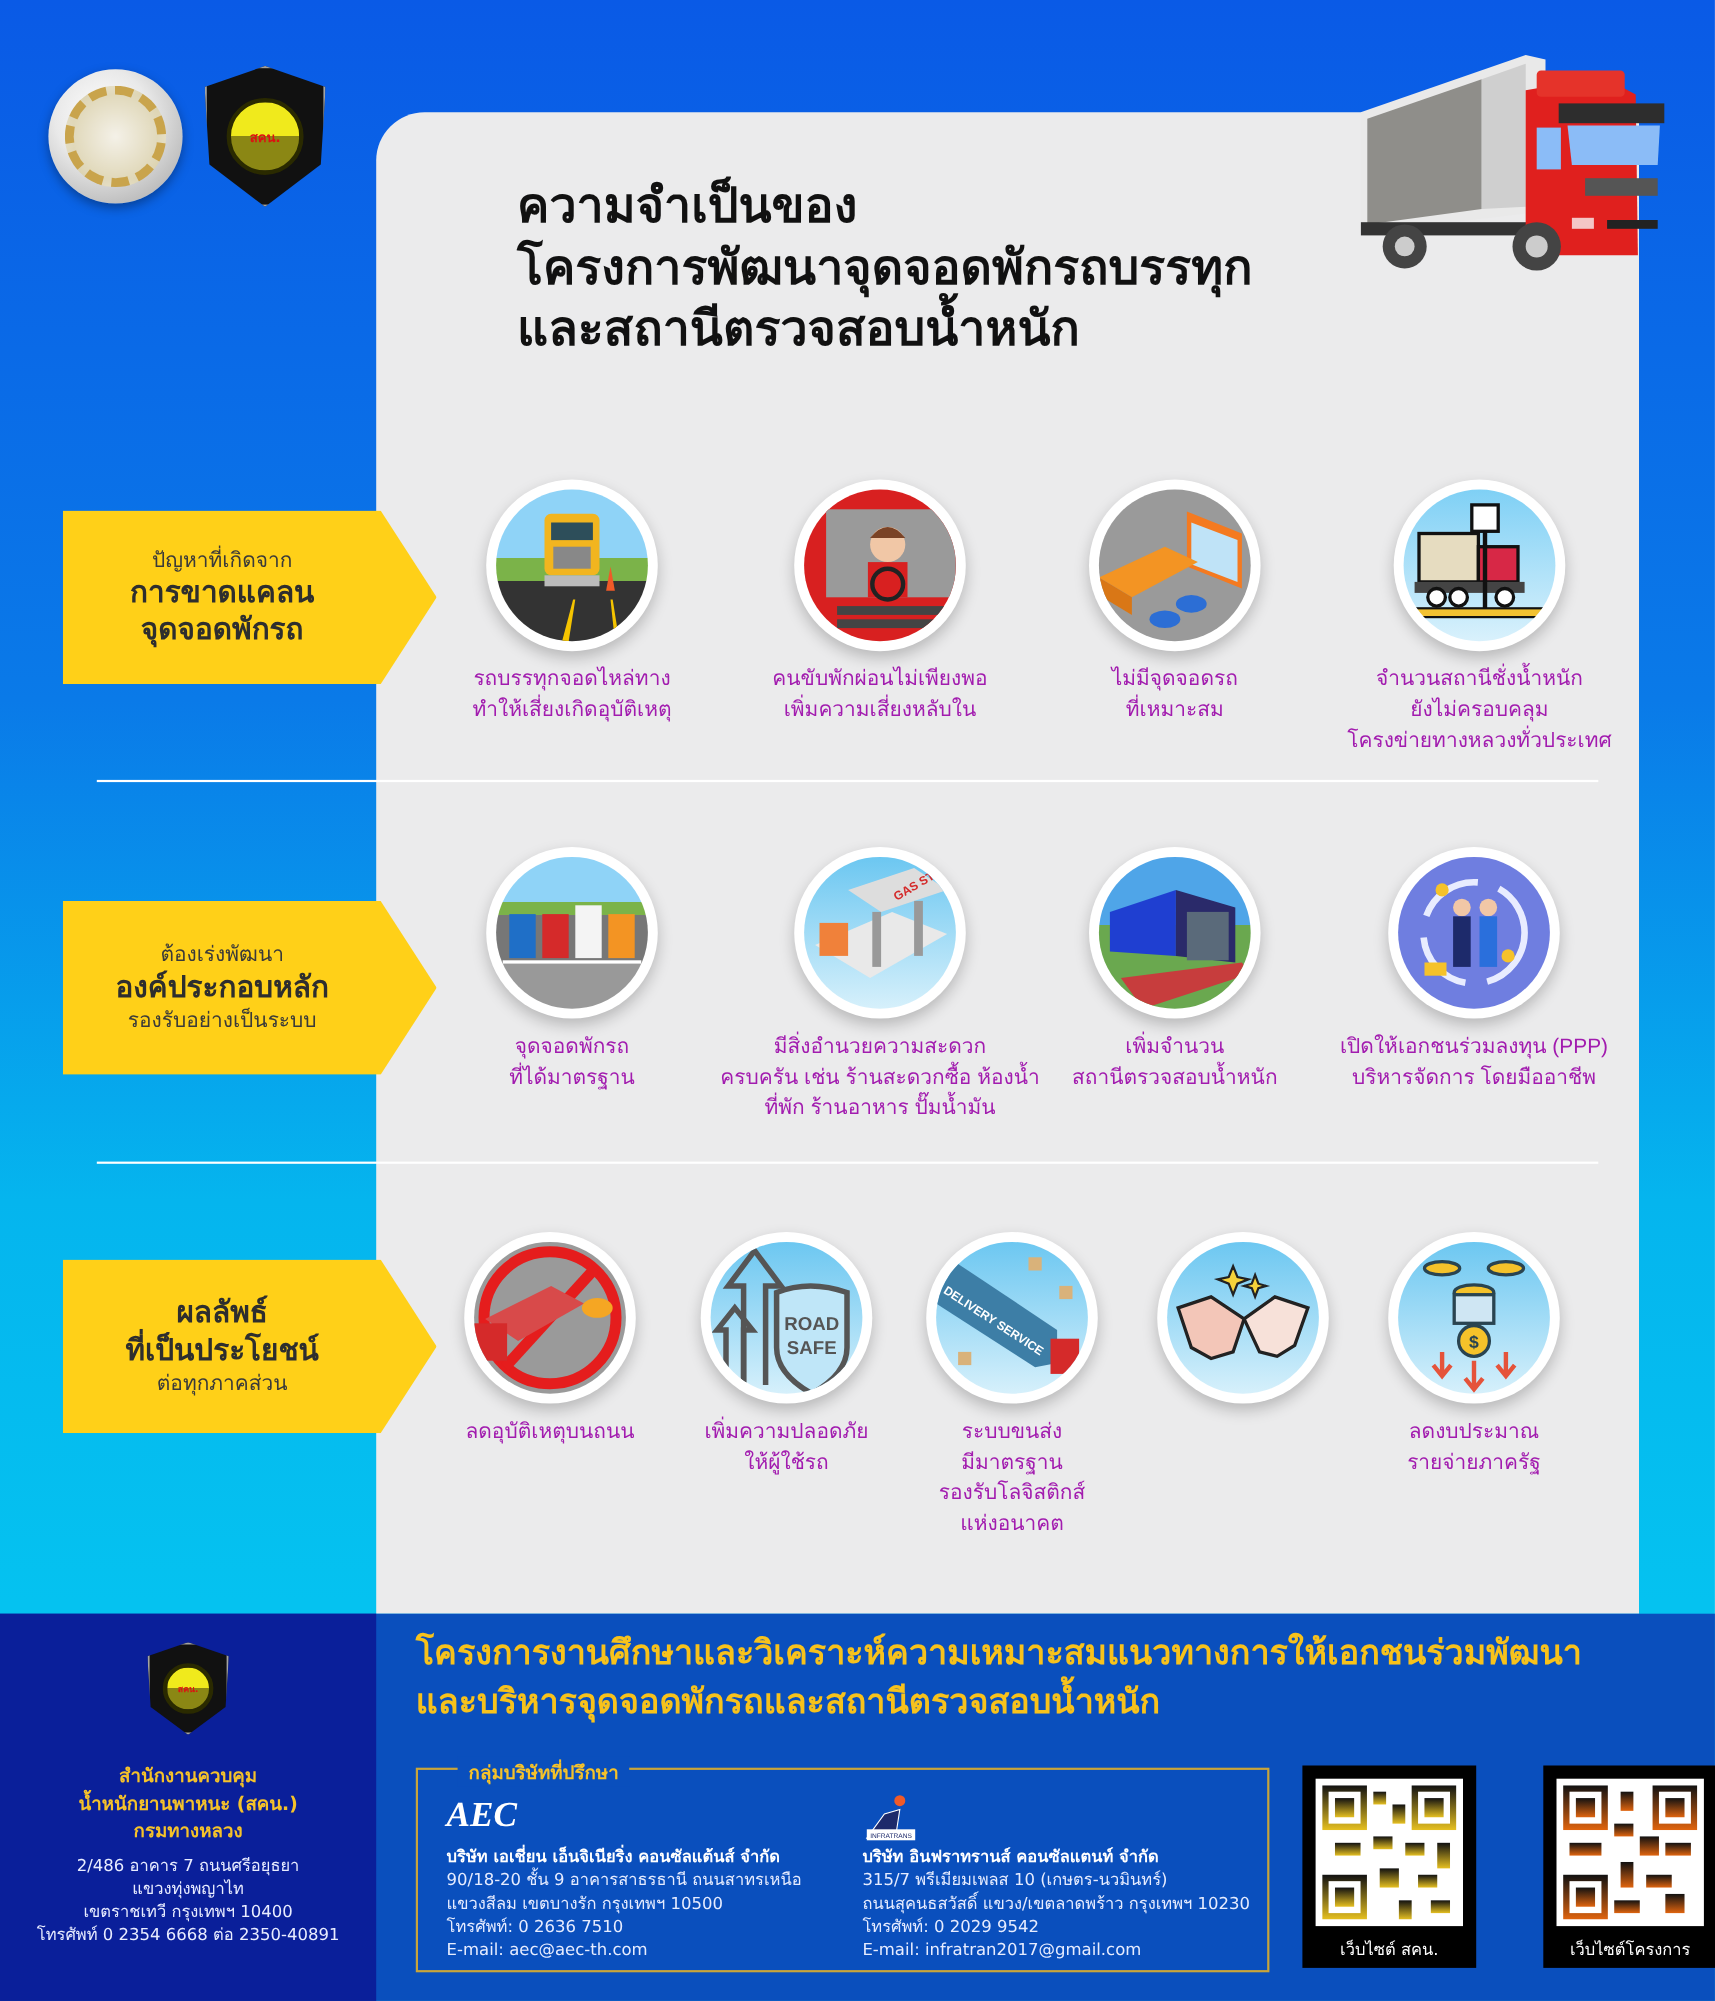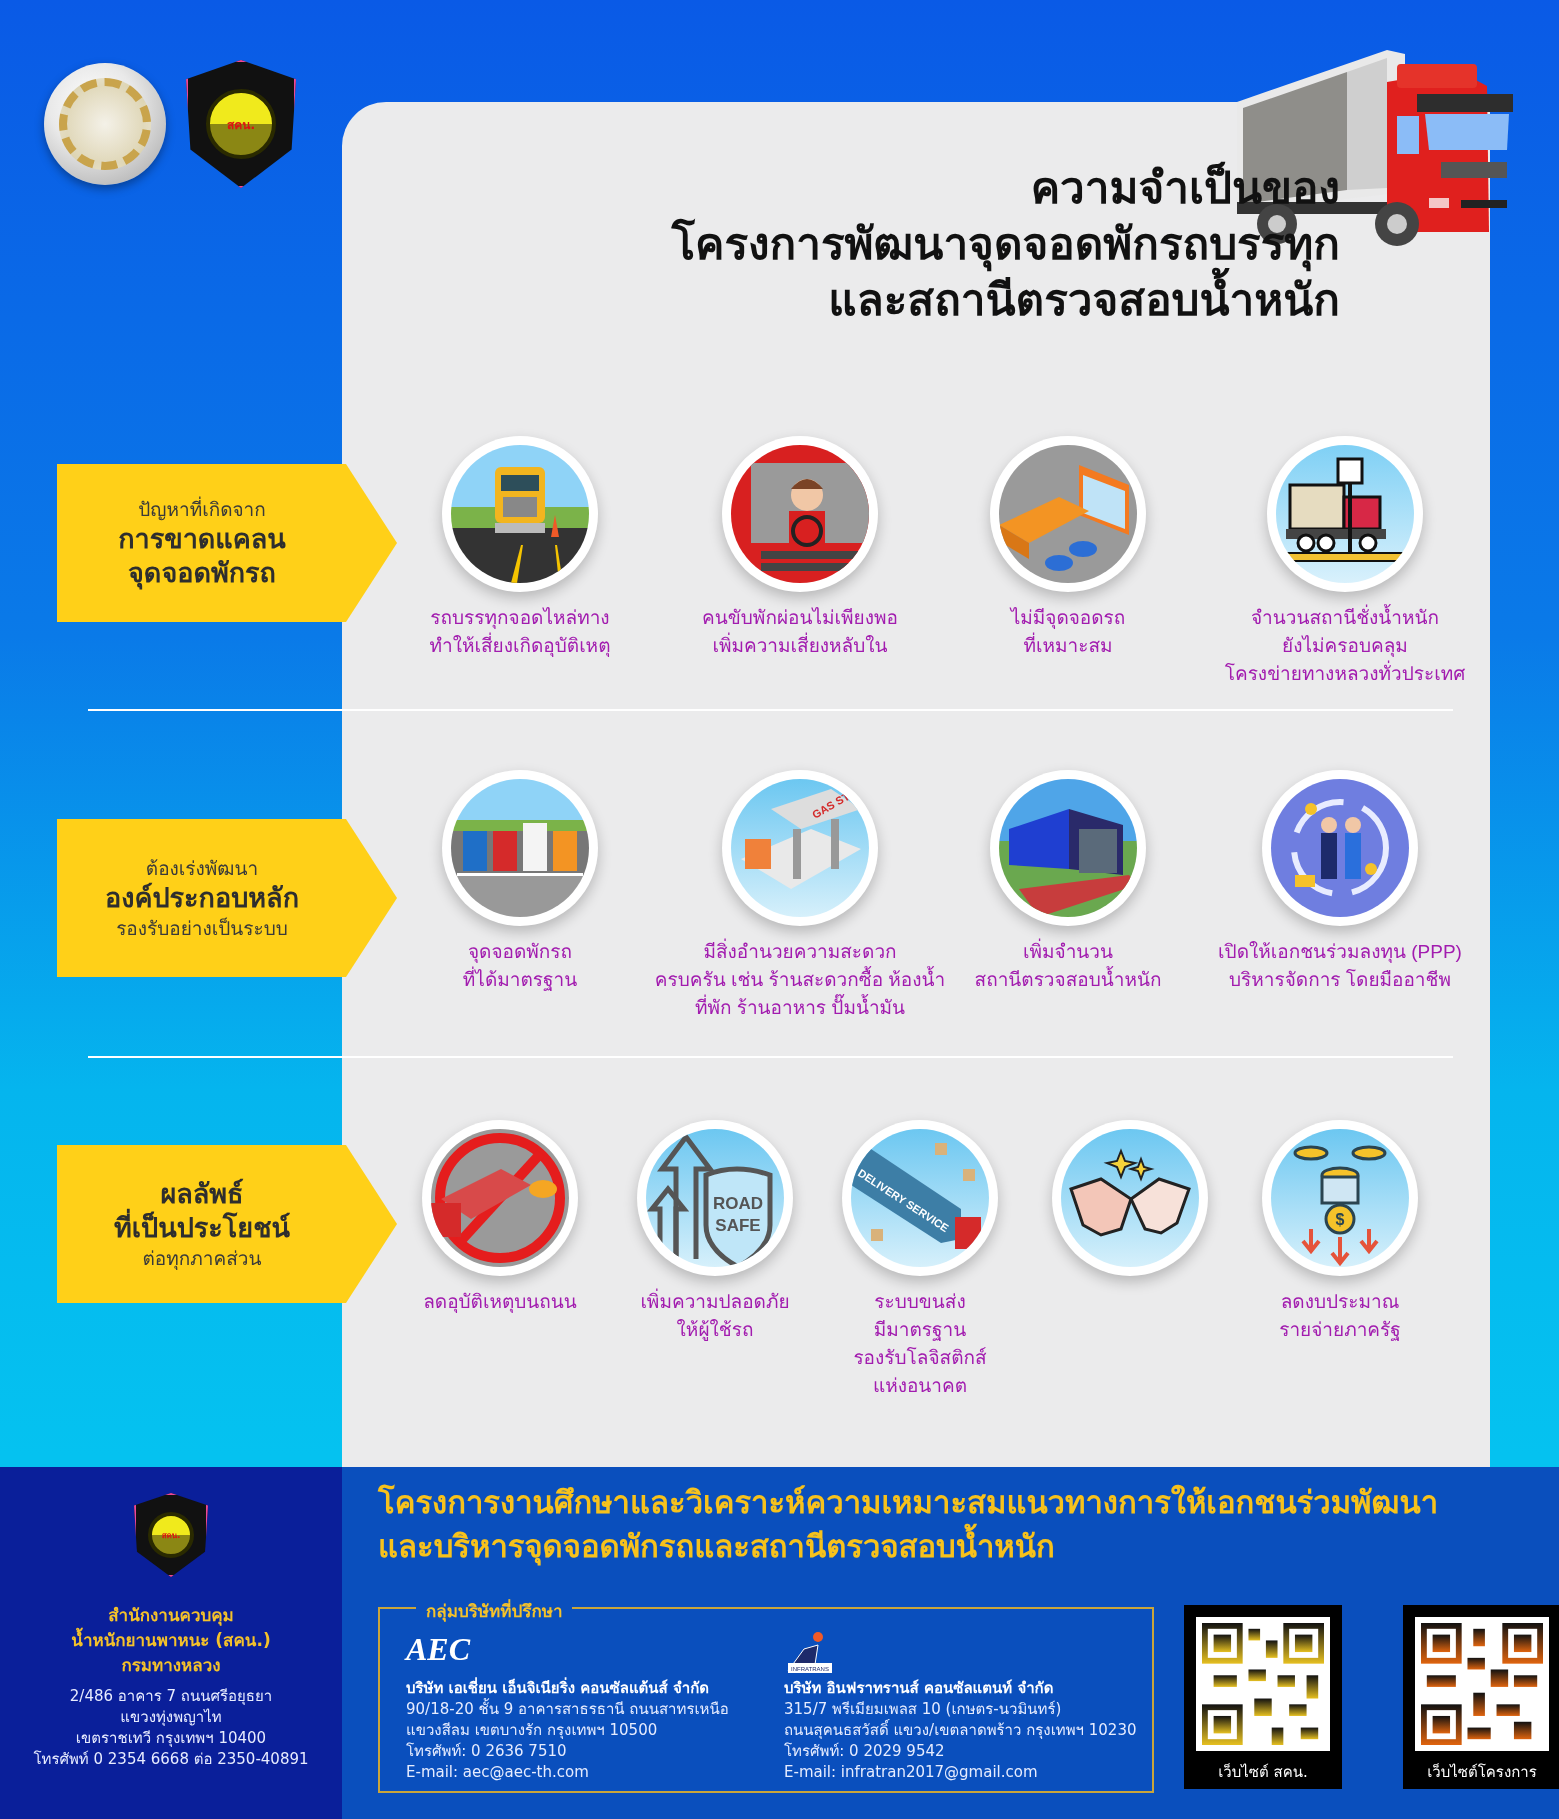--- a/index.html
+++ b/index.html
@@ -17,37 +17,37 @@
     display: flex; align-items: center; justify-content: center;
   }
   .seal-inner {
     width: 92px; height: 92px; border-radius: 50%;
     border: 8px dashed #c9a44c; background: radial-gradient(circle, #f4f1e8 0%, #d9cfa9 100%);
   }
   .shield {
     width: 110px; height: 128px; background: #111;
     clip-path: polygon(50% 0, 100% 15%, 96% 70%, 50% 100%, 4% 70%, 0 15%);
     display: flex; align-items: center; justify-content: center;
-    border: 2px solid #ec4899;
+    border: 2px solid #a3a3a3;
   }
   .shield-inner {
     width: 70px; height: 70px; border-radius: 50%;
     background: linear-gradient(180deg, #f0ea1c 0%, #f0ea1c 50%, #8b8714 50%, #8b8714 100%);
     border: 4px solid #2a2a00;
     color: #d11; font-size: 12px; font-weight: bold; display: flex; align-items: center; justify-content: center;
   }
 
   .card {
     position: absolute; left: 342px; top: 102px; width: 1148px; height: 1365px;
     background: #ebebec; border-top-left-radius: 44px;
   }
   .truck-hero { position: absolute; left: 1237px; top: 42px; width: 288px; height: 210px; }
 
   .title {
-    position: absolute; left: 470px; top: 160px; width: 870px; text-align: right;
+    position: absolute; left: 470px; top: 160px; width: 870px; text-align: left;
     font-family: "Liberation Sans", sans-serif; font-weight: bold; font-size: 44px; line-height: 56px;
     color: #111;
   }
   .title div { white-space: nowrap; }
 
   .banner {
     position: absolute; left: 57px; width: 340px; height: 158px;
     background: #ffd018;
     clip-path: polygon(0 0, 85% 0, 100% 50%, 85% 100%, 0 100%);
     display: flex; flex-direction: column; justify-content: center; align-items: flex-start;

